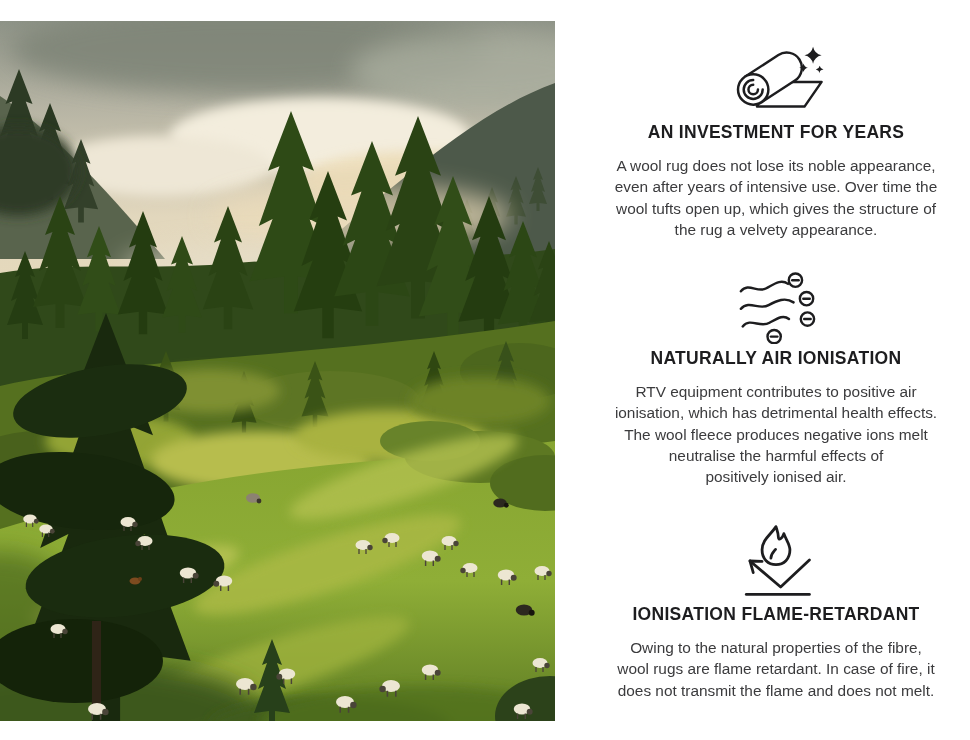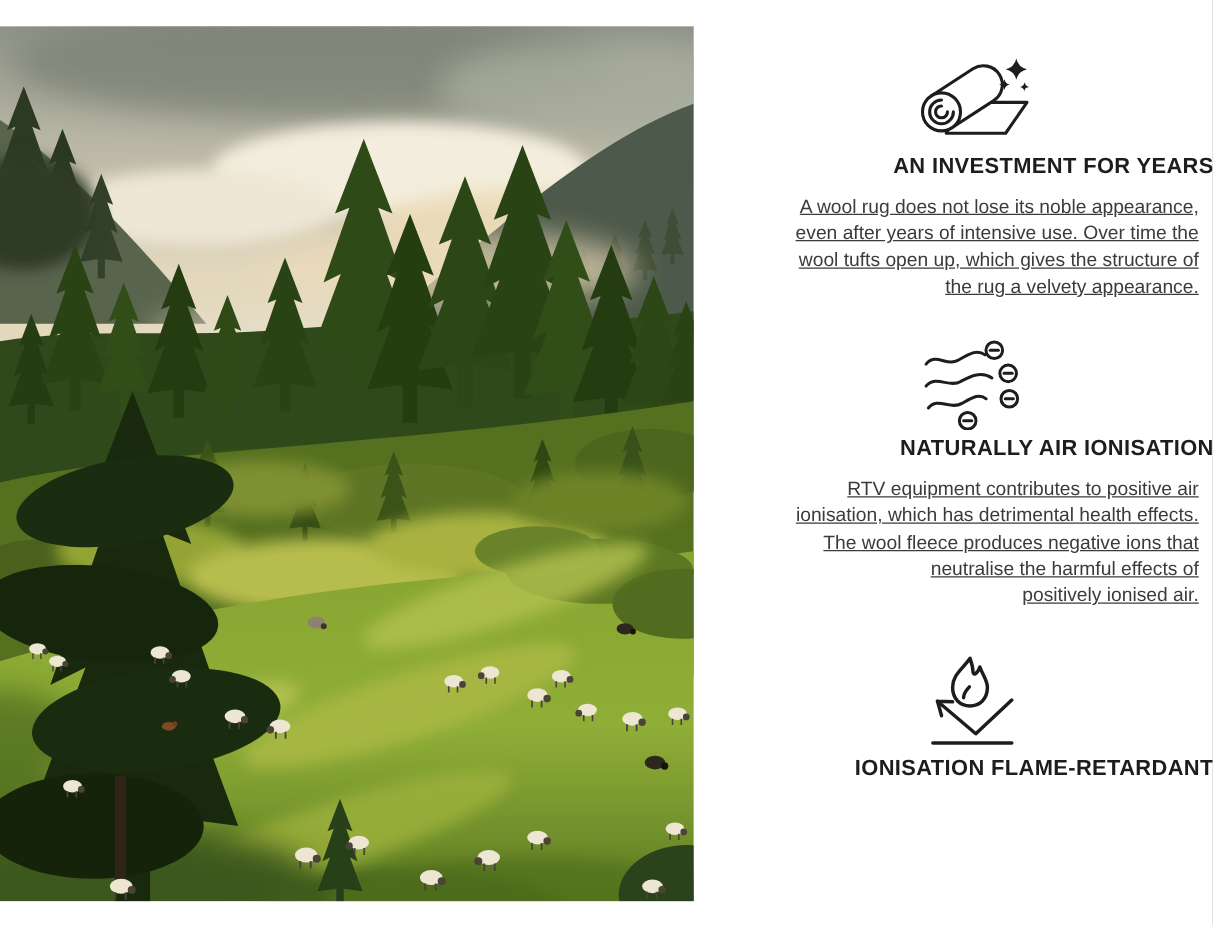--- a/index.html
+++ b/index.html
@@ -5,34 +5,33 @@
   html,body{margin:0;padding:0;}
   body{
     width:970px;height:740px;position:relative;background:#ffffff;
     font-family:"Liberation Sans",sans-serif;overflow:hidden;
   }
   .photo{
     position:absolute;left:0;top:21px;width:555px;height:700px;overflow:hidden;background:#c9c4b2;
   }
   .photo svg{display:block;width:100%;height:100%;}
   .panel{position:absolute;left:581px;top:21px;width:390px;height:700px;}
-  .feature{position:absolute;left:0;width:100%;text-align:right;}
+  .feature{position:absolute;left:0;width:100%;text-align:center;}
   .f1{top:15px}.f2{top:241px}.f3{top:497px}
   .icon-wrap{
     height:82px;display:flex;align-items:flex-end;justify-content:center;
     color:var(--icon-stroke,#1d1d1f);margin-bottom:4px;
   }
   .title{
     margin:0 0 11px 0;font-size:17.5px;font-weight:700;letter-spacing:.3px;
     color:var(--heading-color,#1d1d1f);
   }
   .desc{
     margin:12px;font-size:15.4px;line-height:21.3px;color:var(--body-color,#3b3b3d);
     white-space:pre-line;
-    text-decoration:underline;
   }
 </style>
 </head>
 <body style="background: rgb(255, 255, 255);">
 
 <div class="photo">
   <svg viewBox="0 0 555 700" aria-hidden="true">
     <defs>
       <linearGradient id="sky" x1="0" y1="0" x2="0" y2="1">
         <stop offset="0" stop-color="#8e9387"></stop>
@@ -219,31 +218,34 @@
           <path d="M72.5 31 L79.5 31"></path>
         <circle cx="77" cy="53" r="7.2"></circle>
           <path d="M73.5 53 L80.5 53"></path>
         <circle cx="41" cy="72" r="7.2"></circle>
           <path d="M37.5 72 L44.5 72"></path>
       </svg>
     </div>
     <h2 class="title">NATURALLY AIR IONISATION</h2>
     <p class="desc">RTV equipment contributes to positive air
 ionisation, which has detrimental health effects.
-The wool fleece produces negative ions that
+The wool fleece produces negative ions melt
 neutralise the harmful effects of
 positively ionised air.</p>
   </section>
 
   <section class="feature f3">
     <div class="icon-wrap" aria-label="flame-deflect-icon">
       <svg width="86" height="78" viewBox="0 0 86 84" fill="none" stroke="currentColor" stroke-width="3" stroke-linecap="round" stroke-linejoin="round">
         <path d="M43 5 C37 14 28 19 28 30 C28 40 34.5 46 43 46 C51.5 46 58 40 58 30 C58 24 54 19.5 51.5 12.5 C49.5 18.5 45.5 20.5 45.5 16 C45.5 12 44 8.5 43 5 Z"></path>
         <path d="M37.5 39 C37.5 34.5 40 32.5 42.5 29.5"></path>
         <path d="M79 41 L48 70 L15 42"></path>
         <path d="M15 42 L28 42.5 M15 42 L18.5 54.5"></path>
         <path d="M11 78 L79 78"></path>
       </svg>
     </div>
     <h2 class="title">IONISATION FLAME-RETARDANT</h2>
+    <p class="desc">Owing to the natural properties of the fibre,
+wool rugs are flame retardant. In case of fire, it
+does not transmit the flame and does not melt.</p>
   </section>
 
 </main>
 
 </body></html>

